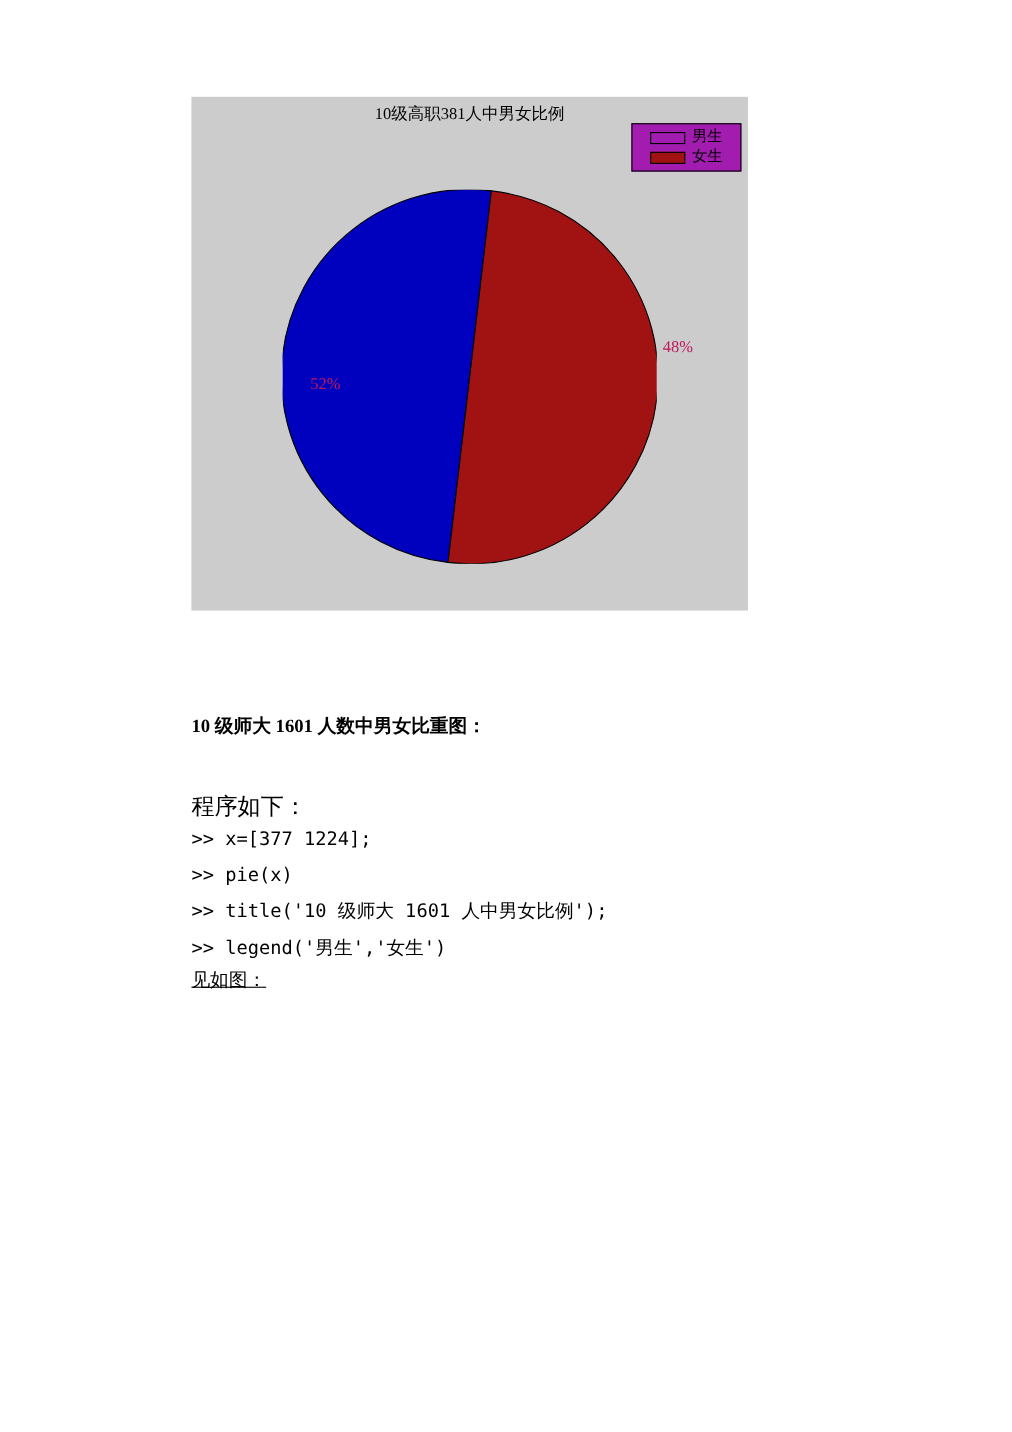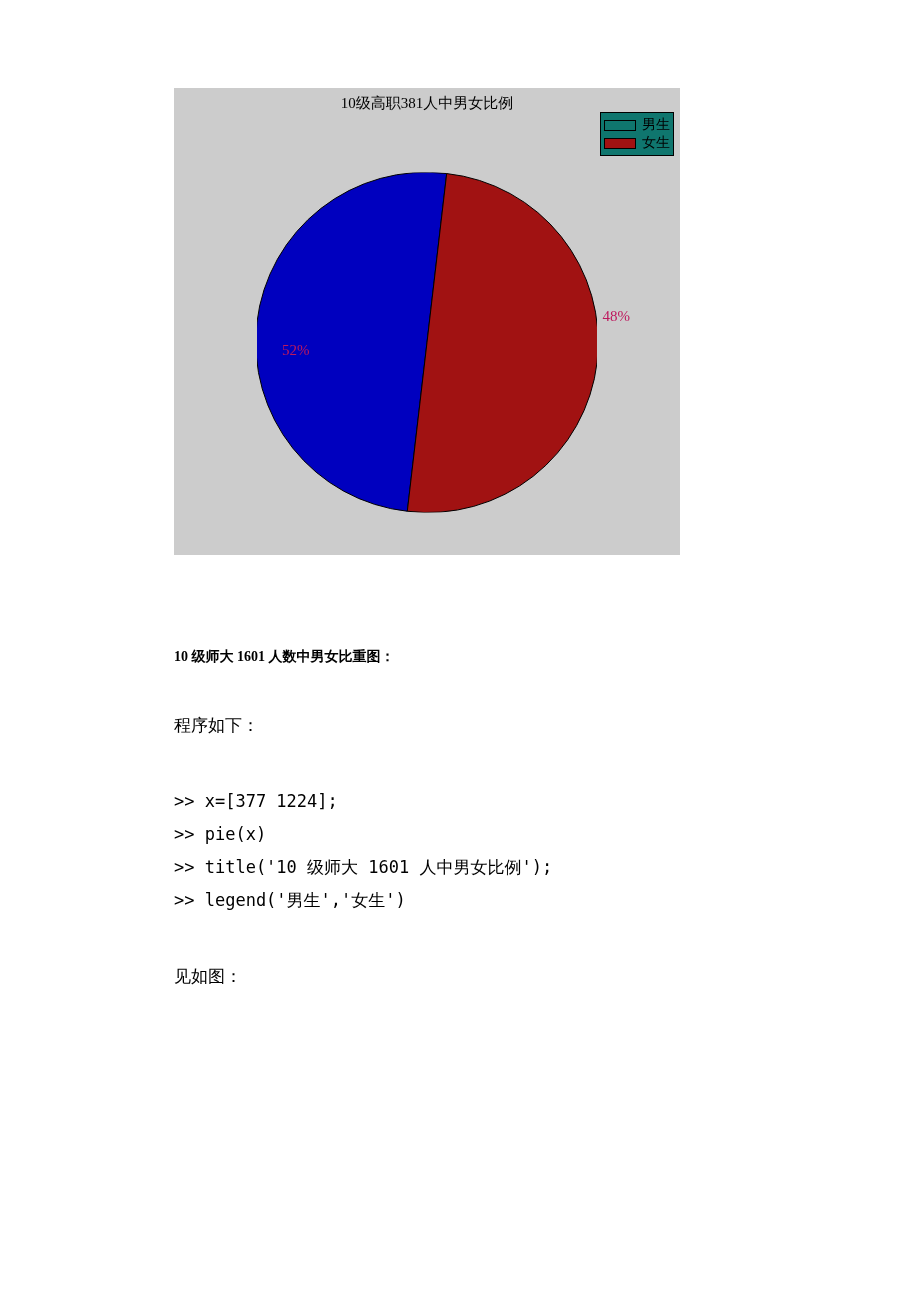--- a/index.html
+++ b/index.html
@@ -25,23 +25,23 @@
       right: 0;
       text-align: center;
       font-size: 15px;
       font-family: "SimSun", "宋体", serif;
       color: #000;
     }
     .legend-box {
       position: absolute;
       top: 24px;
       right: 6px;
-      background: #0f766e;
+      background: #a21caf;
       border: 1px solid #000;
-      padding: 3px 3px;
+      padding: 3px 16px;
     }
     .legend-item {
       display: flex;
       align-items: center;
       font-size: 14px;
       line-height: 18px;
     }
     .legend-swatch {
       width: 32px;
       height: 11px;
@@ -59,40 +59,39 @@
       font-size: 15px;
       color: #be185d;
     }
     .text-content {
       position: absolute;
       left: 174px;
       top: 648px;
       width: 561px;
     }
     .heading {
-      font-size: 14px;
+      font-size: 17px;
       font-weight: bold;
       font-family: "SimSun", "宋体", serif;
       margin-bottom: 48px;
     }
     .para {
-      font-size: 17px;
+      font-size: 21px;
       font-family: Liberation Sans, sans-serif;
-      margin-bottom: 48px;
     }
     .code-line {
       font-size: 17px;
       font-family: "SimSun", "宋体", monospace;
       line-height: 33px;
       white-space: pre;
     }
     .closing {
       font-size: 17px;
       font-family: "SimSun", "宋体", serif;
-      margin-top: 48px;
+      text-decoration: underline;
     }
   </style>
 </head>
 <body>
 
 <div class="chart-container">
   <div class="chart-title">10级高职381人中男女比例</div>
 
   <div class="legend-box">
     <div class="legend-item">

